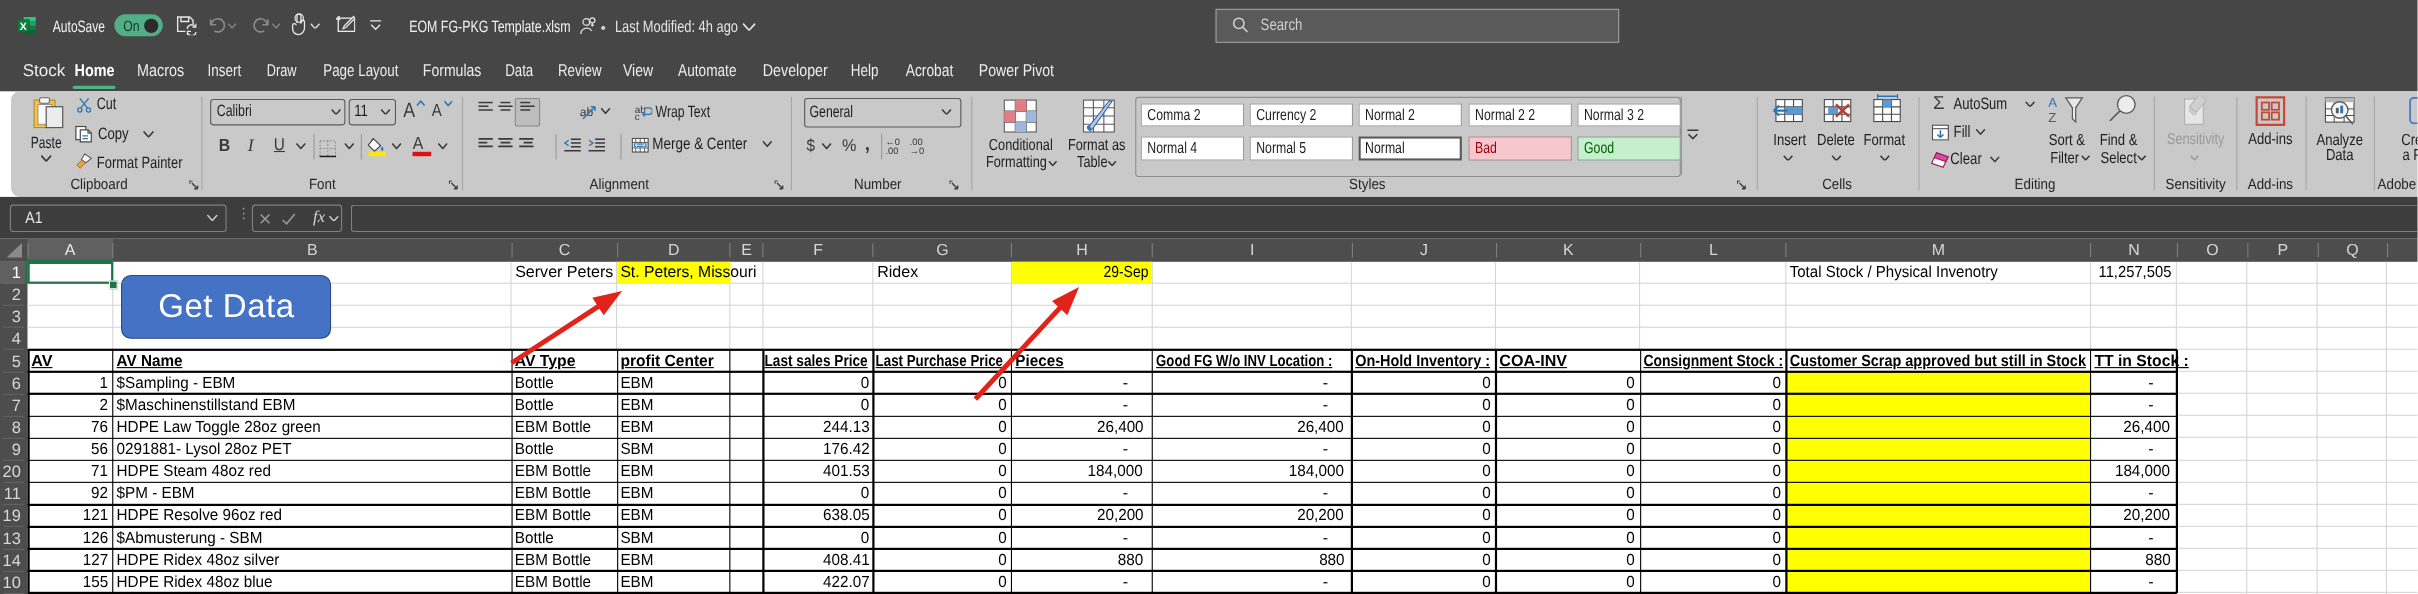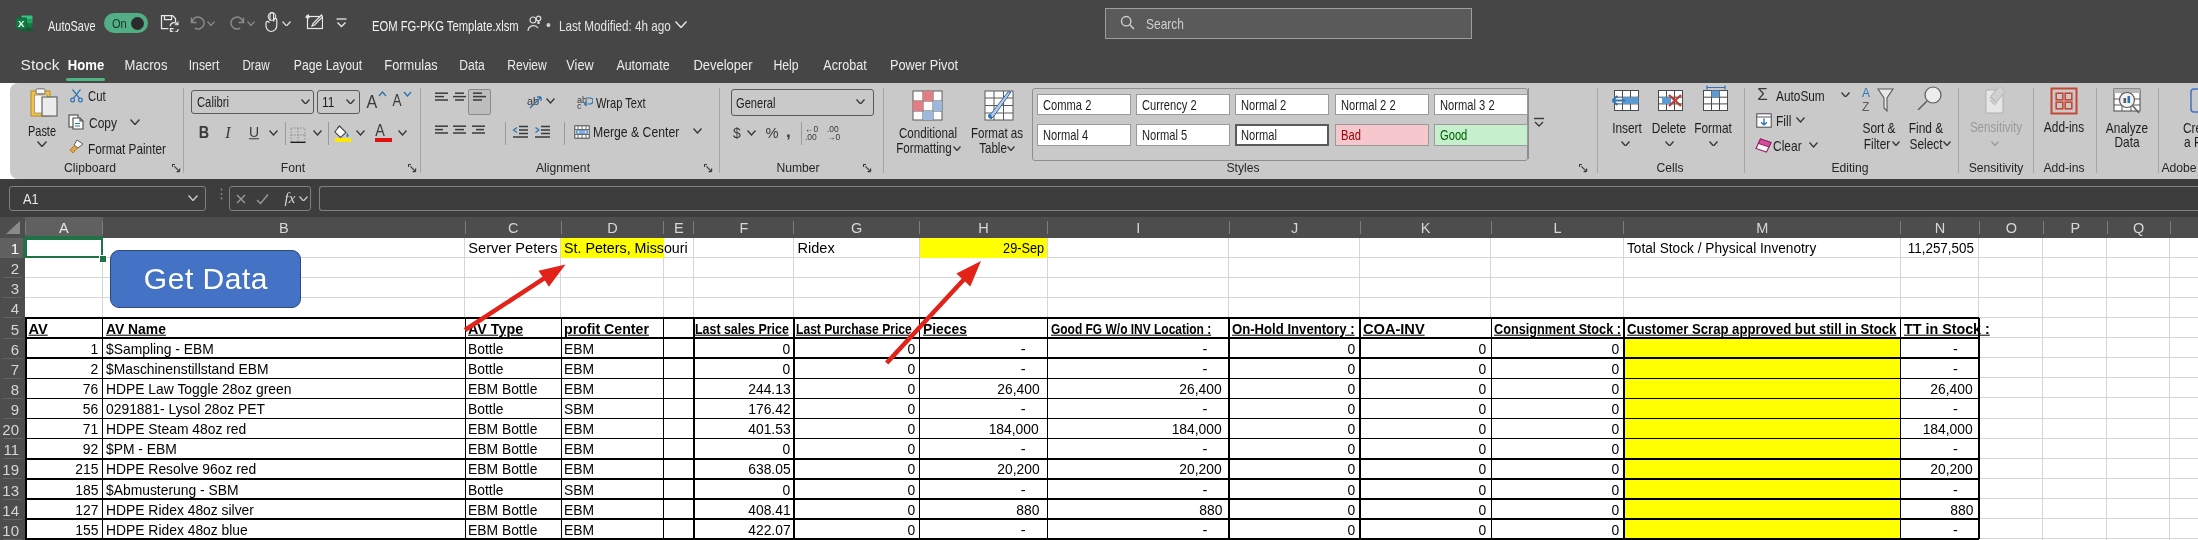--- a/index.html
+++ b/index.html
@@ -700,33 +700,33 @@
 <div style="position:absolute;top:449.36000000000007px;left:468.3px;transform-origin:0 50%;transform:translateY(-50%) scaleX(0.95);font-size:14.6px;color:#000;font-weight:400;white-space:nowrap;line-height:1;">EBM Bottle</div>
 <div style="position:absolute;top:449.36000000000007px;left:564.3px;transform-origin:0 50%;transform:translateY(-50%) scaleX(0.95);font-size:14.6px;color:#000;font-weight:400;white-space:nowrap;line-height:1;">EBM</div>
 <div style="position:absolute;top:449.36000000000007px;right:1407.5px;transform-origin:100% 50%;transform:translateY(-50%) scaleX(0.95);font-size:14.6px;color:#000;font-weight:400;white-space:nowrap;line-height:1;">0</div>
 <div style="position:absolute;top:449.36000000000007px;right:1282.5px;transform-origin:100% 50%;transform:translateY(-50%) scaleX(0.95);font-size:14.6px;color:#000;font-weight:400;white-space:nowrap;line-height:1;">0</div>
 <div style="position:absolute;top:449.36000000000007px;right:1172.4px;transform-origin:100% 50%;transform:translateY(-50%) scaleX(1);font-size:14.6px;color:#000;font-weight:400;white-space:nowrap;line-height:1;">-</div>
 <div style="position:absolute;top:449.36000000000007px;right:990.7px;transform-origin:100% 50%;transform:translateY(-50%) scaleX(1);font-size:14.6px;color:#000;font-weight:400;white-space:nowrap;line-height:1;">-</div>
 <div style="position:absolute;top:449.36000000000007px;right:240.0999999999999px;transform-origin:100% 50%;transform:translateY(-50%) scaleX(1);font-size:14.6px;color:#000;font-weight:400;white-space:nowrap;line-height:1;">-</div>
 <div style="position:absolute;top:449.36000000000007px;right:842.5px;transform-origin:100% 50%;transform:translateY(-50%) scaleX(0.95);font-size:14.6px;color:#000;font-weight:400;white-space:nowrap;line-height:1;">0</div>
 <div style="position:absolute;top:449.36000000000007px;right:711.5px;transform-origin:100% 50%;transform:translateY(-50%) scaleX(0.95);font-size:14.6px;color:#000;font-weight:400;white-space:nowrap;line-height:1;">0</div>
 <div style="position:absolute;top:449.36000000000007px;right:578.5px;transform-origin:100% 50%;transform:translateY(-50%) scaleX(0.95);font-size:14.6px;color:#000;font-weight:400;white-space:nowrap;line-height:1;">0</div>
-<div style="position:absolute;top:469.4800000000001px;right:2100px;transform-origin:100% 50%;transform:translateY(-50%) scaleX(0.95);font-size:14.6px;color:#000;font-weight:400;white-space:nowrap;line-height:1;">215</div>
+<div style="position:absolute;top:469.4800000000001px;right:2100px;transform-origin:100% 50%;transform:translateY(-50%) scaleX(0.95);font-size:14.6px;color:#000;font-weight:400;white-space:nowrap;line-height:1;">121</div>
 <div style="position:absolute;top:469.4800000000001px;left:106px;transform-origin:0 50%;transform:translateY(-50%) scaleX(0.95);font-size:14.6px;color:#000;font-weight:400;white-space:nowrap;line-height:1;">HDPE Resolve 96oz red</div>
 <div style="position:absolute;top:469.4800000000001px;left:468.3px;transform-origin:0 50%;transform:translateY(-50%) scaleX(0.95);font-size:14.6px;color:#000;font-weight:400;white-space:nowrap;line-height:1;">EBM Bottle</div>
 <div style="position:absolute;top:469.4800000000001px;left:564.3px;transform-origin:0 50%;transform:translateY(-50%) scaleX(0.95);font-size:14.6px;color:#000;font-weight:400;white-space:nowrap;line-height:1;">EBM</div>
 <div style="position:absolute;top:469.4800000000001px;right:1407.5px;transform-origin:100% 50%;transform:translateY(-50%) scaleX(0.95);font-size:14.6px;color:#000;font-weight:400;white-space:nowrap;line-height:1;">638.05</div>
 <div style="position:absolute;top:469.4800000000001px;right:1282.5px;transform-origin:100% 50%;transform:translateY(-50%) scaleX(0.95);font-size:14.6px;color:#000;font-weight:400;white-space:nowrap;line-height:1;">0</div>
 <div style="position:absolute;top:469.4800000000001px;right:1158.8px;transform-origin:100% 50%;transform:translateY(-50%) scaleX(0.95);font-size:14.6px;color:#000;font-weight:400;white-space:nowrap;line-height:1;">20,200</div>
 <div style="position:absolute;top:469.4800000000001px;right:976.0999999999999px;transform-origin:100% 50%;transform:translateY(-50%) scaleX(0.95);font-size:14.6px;color:#000;font-weight:400;white-space:nowrap;line-height:1;">20,200</div>
 <div style="position:absolute;top:469.4800000000001px;right:224.9000000000001px;transform-origin:100% 50%;transform:translateY(-50%) scaleX(0.95);font-size:14.6px;color:#000;font-weight:400;white-space:nowrap;line-height:1;">20,200</div>
 <div style="position:absolute;top:469.4800000000001px;right:842.5px;transform-origin:100% 50%;transform:translateY(-50%) scaleX(0.95);font-size:14.6px;color:#000;font-weight:400;white-space:nowrap;line-height:1;">0</div>
 <div style="position:absolute;top:469.4800000000001px;right:711.5px;transform-origin:100% 50%;transform:translateY(-50%) scaleX(0.95);font-size:14.6px;color:#000;font-weight:400;white-space:nowrap;line-height:1;">0</div>
 <div style="position:absolute;top:469.4800000000001px;right:578.5px;transform-origin:100% 50%;transform:translateY(-50%) scaleX(0.95);font-size:14.6px;color:#000;font-weight:400;white-space:nowrap;line-height:1;">0</div>
-<div style="position:absolute;top:489.6px;right:2100px;transform-origin:100% 50%;transform:translateY(-50%) scaleX(0.95);font-size:14.6px;color:#000;font-weight:400;white-space:nowrap;line-height:1;">185</div>
+<div style="position:absolute;top:489.6px;right:2100px;transform-origin:100% 50%;transform:translateY(-50%) scaleX(0.95);font-size:14.6px;color:#000;font-weight:400;white-space:nowrap;line-height:1;">126</div>
 <div style="position:absolute;top:489.6px;left:106px;transform-origin:0 50%;transform:translateY(-50%) scaleX(0.95);font-size:14.6px;color:#000;font-weight:400;white-space:nowrap;line-height:1;">$Abmusterung - SBM</div>
 <div style="position:absolute;top:489.6px;left:468.3px;transform-origin:0 50%;transform:translateY(-50%) scaleX(0.95);font-size:14.6px;color:#000;font-weight:400;white-space:nowrap;line-height:1;">Bottle</div>
 <div style="position:absolute;top:489.6px;left:564.3px;transform-origin:0 50%;transform:translateY(-50%) scaleX(0.95);font-size:14.6px;color:#000;font-weight:400;white-space:nowrap;line-height:1;">SBM</div>
 <div style="position:absolute;top:489.6px;right:1407.5px;transform-origin:100% 50%;transform:translateY(-50%) scaleX(0.95);font-size:14.6px;color:#000;font-weight:400;white-space:nowrap;line-height:1;">0</div>
 <div style="position:absolute;top:489.6px;right:1282.5px;transform-origin:100% 50%;transform:translateY(-50%) scaleX(0.95);font-size:14.6px;color:#000;font-weight:400;white-space:nowrap;line-height:1;">0</div>
 <div style="position:absolute;top:489.6px;right:1172.4px;transform-origin:100% 50%;transform:translateY(-50%) scaleX(1);font-size:14.6px;color:#000;font-weight:400;white-space:nowrap;line-height:1;">-</div>
 <div style="position:absolute;top:489.6px;right:990.7px;transform-origin:100% 50%;transform:translateY(-50%) scaleX(1);font-size:14.6px;color:#000;font-weight:400;white-space:nowrap;line-height:1;">-</div>
 <div style="position:absolute;top:489.6px;right:240.0999999999999px;transform-origin:100% 50%;transform:translateY(-50%) scaleX(1);font-size:14.6px;color:#000;font-weight:400;white-space:nowrap;line-height:1;">-</div>
 <div style="position:absolute;top:489.6px;right:842.5px;transform-origin:100% 50%;transform:translateY(-50%) scaleX(0.95);font-size:14.6px;color:#000;font-weight:400;white-space:nowrap;line-height:1;">0</div>
 <div style="position:absolute;top:489.6px;right:711.5px;transform-origin:100% 50%;transform:translateY(-50%) scaleX(0.95);font-size:14.6px;color:#000;font-weight:400;white-space:nowrap;line-height:1;">0</div>

